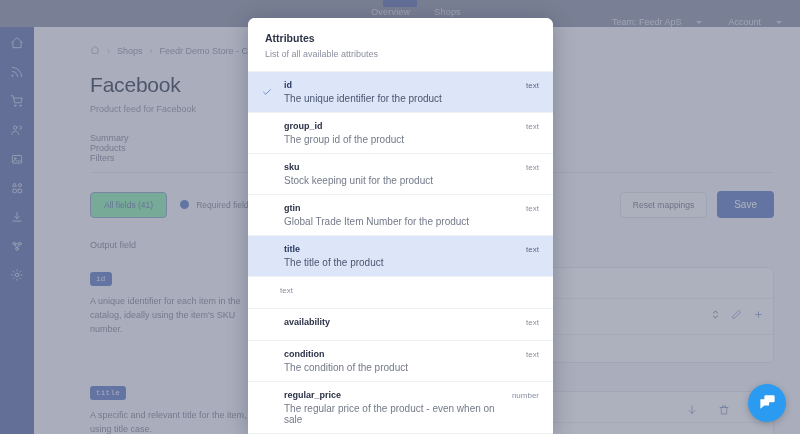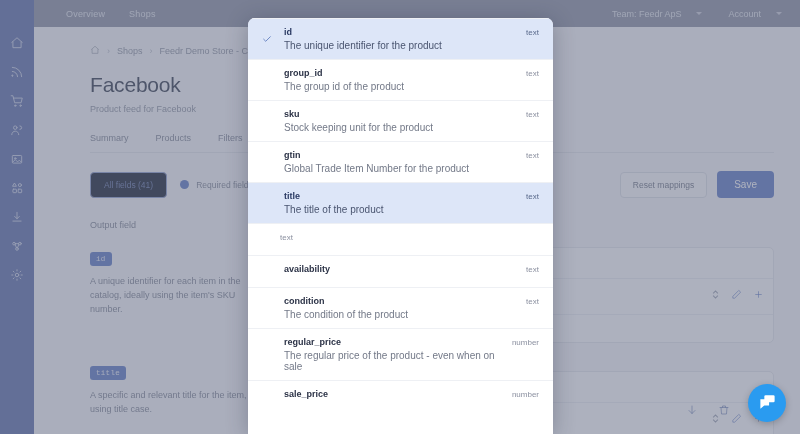--- a/index.html
+++ b/index.html
@@ -8,21 +8,21 @@
     font-family: "Liberation Sans", sans-serif;
     overflow: hidden;
     background: #f4f5f8;
   }
 
   
   #page-root { position: absolute; inset: 0; }
 
   .topbar {
     position: absolute; top: 0; left: 0; right: 0; height: 27px;
-    background: #8a8fa3; display: flex; align-items: center;
+    background: #8a8fa3; display: flex; align-items: center; flex-direction: column;
   }
   .logo-square {
     width: 34px; height: 27px; background: #5a6ba8;
   }
   .topnav { display: flex; gap: 24px; margin-left: 32px; }
   .topnav-item {
     font-size: 9px; color: #dfe2ea; letter-spacing: .2px;
   }
   .topbar-right {
     margin-left: auto; display: flex; gap: 26px; padding-right: 18px;
@@ -54,28 +54,28 @@
   .breadcrumb { display: flex; align-items: center; gap: 7px;
                 font-size: 9px; color: #8b90a0; }
   .breadcrumb svg { width: 10px; height: 10px; stroke: #8b90a0;
                     fill: none; stroke-width: 1.5; }
   .bc-sep { color: #b4b8c5; font-size: 9px; }
 
   .page-title { font-size: 21px; color: #2c3347; font-weight: 400;
                 margin-top: 16px; letter-spacing: -.2px; }
   .page-sub { font-size: 9px; color: #8b90a0; margin-top: 7px; }
 
-  .tabs { display: flex; gap: 27px; margin-top: 19px;
-          border-bottom: 1px solid #e2e5ec; padding-bottom: 9px; }
+  .tabs { display: flex; margin-top: 19px;
+          border-bottom: 1px solid #e2e5ec; padding-bottom: 9px; flex-direction: column; }
   .tab { font-size: 9px; color: #7d8293; }
 
   .filterrow { display: flex; align-items: center; gap: 13px; margin-top: 18px; }
   .chip {
     border: 1px solid #8b9ccd; color: #6274a8; border-radius: 4px;
-    font-size: 8.5px; padding: 7px 13px; background: #0f172a;
+    font-size: 8.5px; padding: 7px 13px; background: #86efac;
   }
   .chip-plain { display: flex; align-items: center; gap: 7px;
                 font-size: 8.5px; color: #7d8293; }
   .dot { width: 9px; height: 9px; border-radius: 50%; background: #5a76c4; }
   .btn-row { margin-left: auto; display: flex; gap: 10px; align-items: center; }
   .btn-ghost { border: 1px solid #dcdfe7; background: #fbfbfd; border-radius: 4px;
                font-size: 8.5px; color: #6c7283; padding: 7px 12px; }
   .btn-primary { background: #5a76c4; border-radius: 4px; color: #fff;
                  font-size: 10px; padding: 8px 17px; }
 
@@ -388,20 +388,24 @@
     <span>
       <svg viewBox="0 0 24 24">
           <rect x="8" y="4" width="13" height="9" rx="1.6"></rect>
           <path d="M3 9h11v8H8l-5 4V9z"></path>
         </svg>
     </span>
   </div>
 </div>
 
 <div class="modal">
+  <div class="modal-head">
+    <div class="modal-title">Attributes</div>
+    <div class="modal-sub">List of all available attributes</div>
+  </div>
   <div class="attr-list" id="attr-list">
       <div class="attr-row selected">
         <div class="attr-check"><svg viewBox="0 0 24 24">
             <path d="M4 12.5l5 5L20 6.5"></path>
           </svg></div>
         <div class="attr-main">
           <div class="attr-name-line">
             <span class="attr-name">id</span>
           </div>
           <div class="attr-desc">The unique identifier for the product</div>

